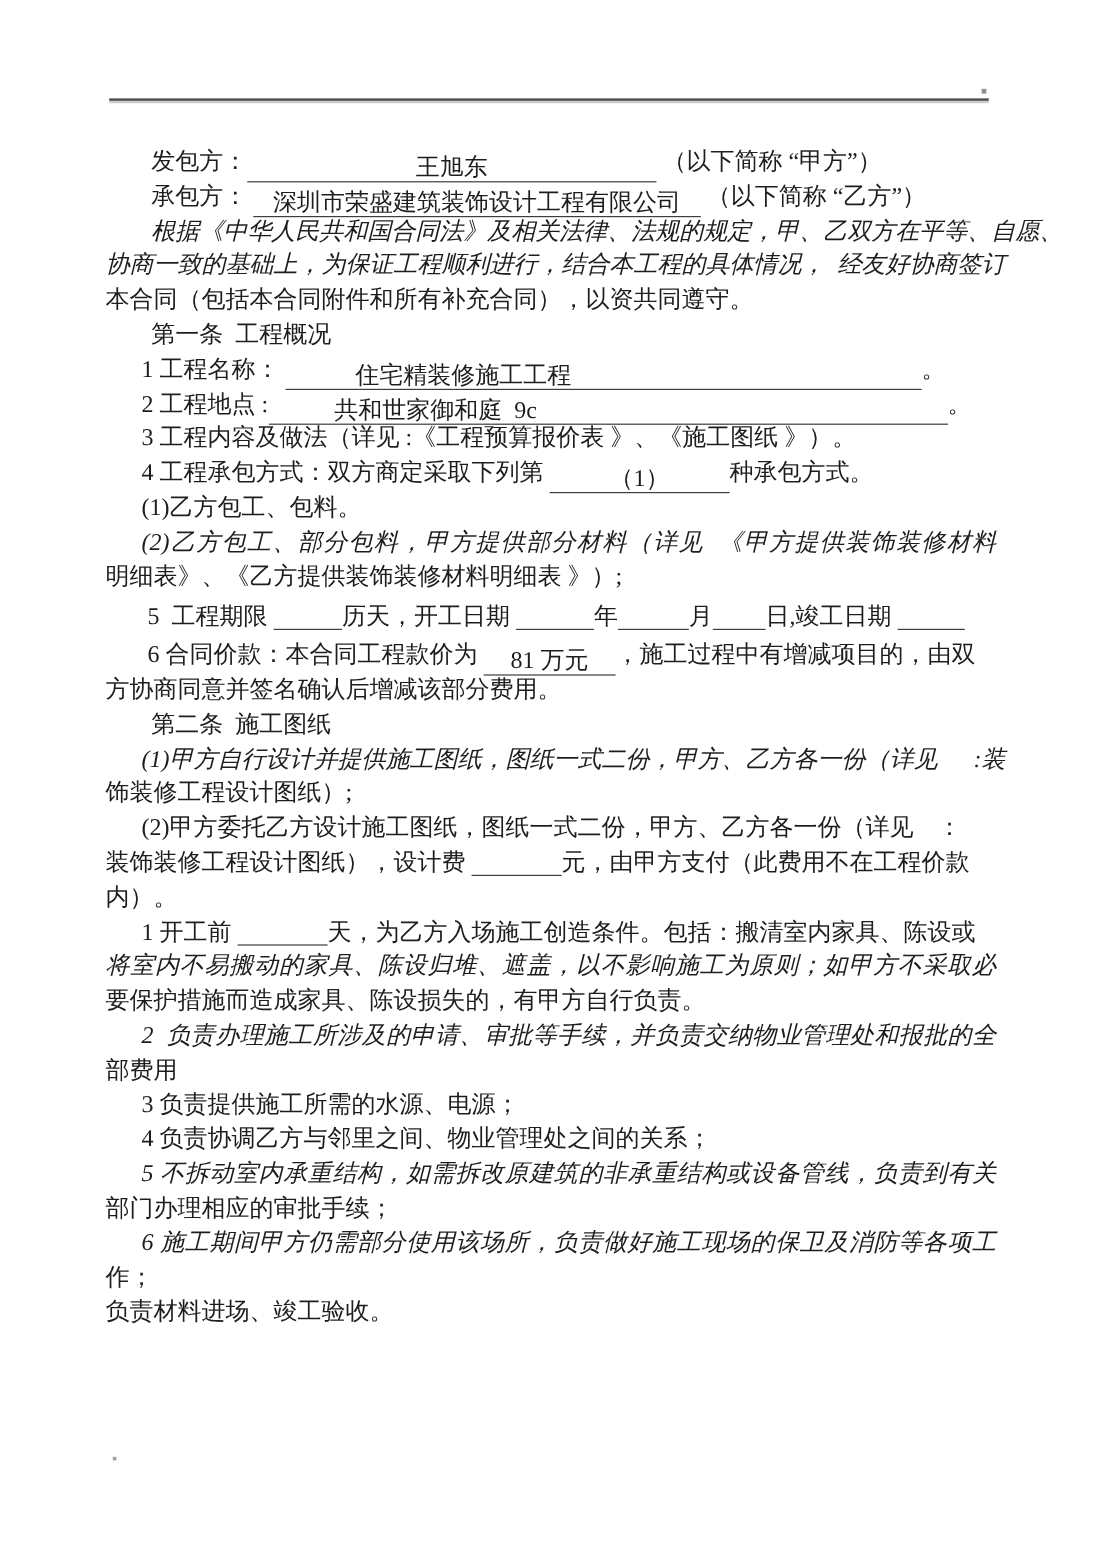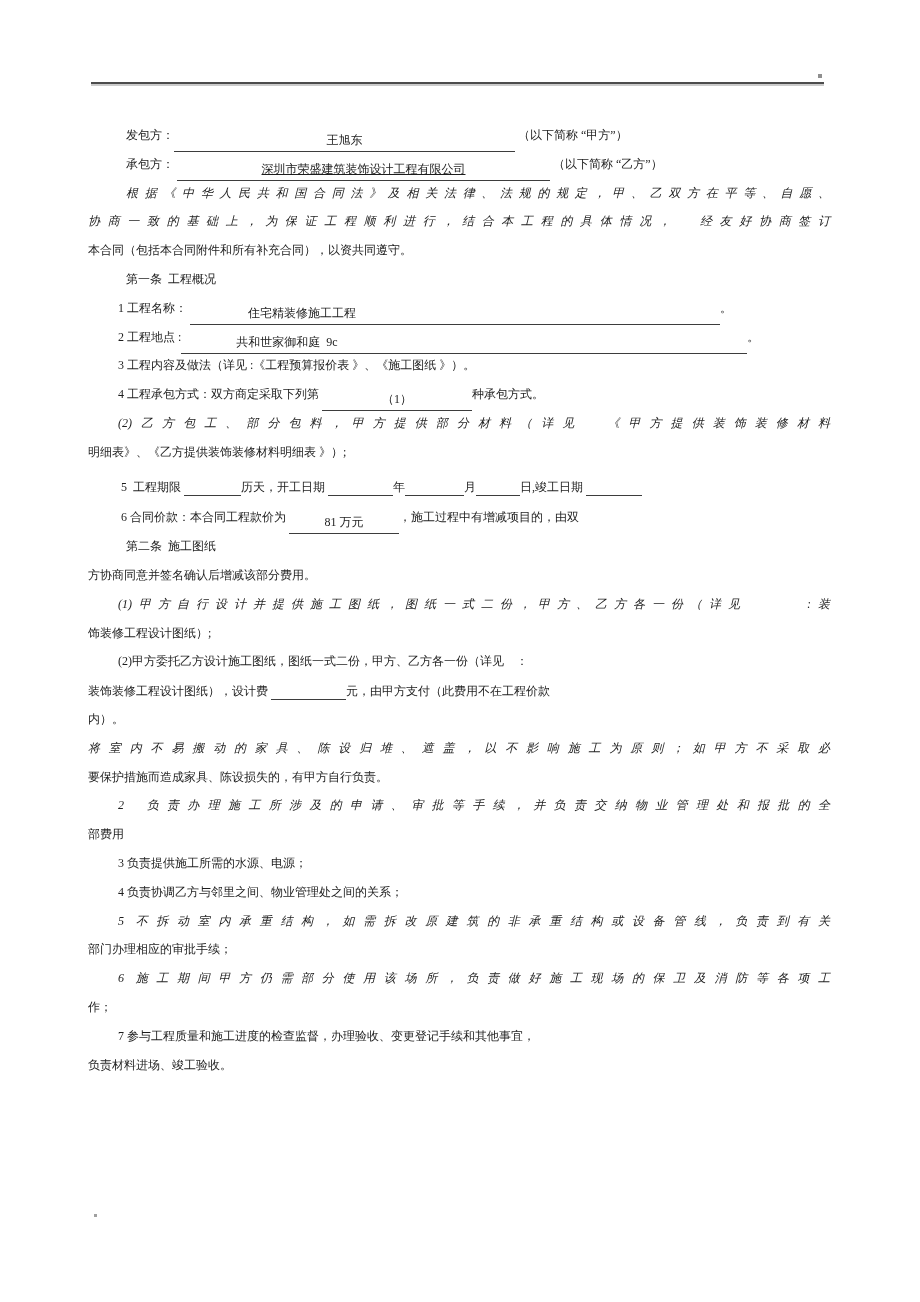--- a/index.html
+++ b/index.html
@@ -1,19 +1,19 @@
 <!DOCTYPE html>
 <html><head>
 <meta charset="utf-8">
 <style>
   html,body{margin:0;padding:0;background:#ffffff;}
   .page{
     position:relative;width:920px;height:1302px;background:#ffffff;overflow:hidden;
     font-family:"Liberation Serif","DejaVu Serif",serif;
-    color:#1d1d1d;font-size:12px;
+    color:#1d1d1d;font-size:20px;
   }
   .top-rule{
     position:absolute;left:91px;top:82px;width:733px;height:2px;
     background:#4c4c4c;box-shadow:0 2px 0 rgba(160,160,160,.55);
   }
   .speck{position:absolute;background:#8f8f8f;}
   .speck-tr{left:818px;top:74px;width:4px;height:4px;}
   .speck-bl{left:94px;top:1214px;width:3px;height:3px;background:#a0a0a0;}
   .doc{position:absolute;left:88px;top:121px;width:744px;}
   .line{
@@ -35,46 +35,47 @@
 </style>
 </head>
 <body>
 
 <div class="page">
   <div class="top-rule"></div>
   <div class="speck speck-tr"></div>
   <div class="speck speck-bl"></div>
   <div class="doc">
       <div class="line k-head"><span class="seg">发包方：</span><span class="blank" style="width: 341px;">王旭东</span><span class="seg">&nbsp;（以下简称&nbsp;“甲方”）</span></div>
-      <div class="line k-head"><span class="seg">承包方：&nbsp;</span><span class="blank" style="width: 373px; text-decoration: underline;">深圳市荣盛建筑装饰设计工程有限公司</span><span class="seg">&nbsp;（以下简称&nbsp;“乙方”）</span></div>
+      <div class="line k-head"><span class="seg">承包方：&nbsp;</span><span class="blank" style="width: 373px;">深圳市荣盛建筑装饰设计工程有限公司</span><span class="seg">&nbsp;（以下简称&nbsp;“乙方”）</span></div>
       <div class="line k-head full"><span class="seg">根据《中华人民共和国合同法》及相关法律、法规的规定，甲、乙双方在平等、自愿、</span></div>
       <div class="line k-flush full"><span class="seg">协商一致的基础上，为保证工程顺利进行，结合本工程的具体情况，&nbsp;&nbsp;经友好协商签订</span></div>
       <div class="line k-flush"><span class="seg">本合同（包括本合同附件和所有补充合同），以资共同遵守。</span></div>
       <div class="line k-head"><span class="seg">第一条&nbsp;&nbsp;工程概况</span></div>
       <div class="line k-item"><span class="seg">1&nbsp;工程名称：&nbsp;</span><span class="blank" style="width: 530px; padding-left: 58px; text-align: left;">住宅精装修施工工程</span><span class="seg">。</span></div>
       <div class="line k-item"><span class="seg">2&nbsp;工程地点&nbsp;:</span><span class="blank" style="width: 566px; padding-left: 55px; text-align: left;">共和世家御和庭&nbsp;&nbsp;9c</span><span class="seg">。</span></div>
       <div class="line k-item"><span class="seg">3&nbsp;工程内容及做法（详见&nbsp;:《工程预算报价表&nbsp;》、《施工图纸&nbsp;》）。</span></div>
       <div class="line k-item"><span class="seg">4&nbsp;工程承包方式：双方商定采取下列第&nbsp;</span><span class="blank" style="width: 150px;">（1）</span><span class="seg">种承包方式。</span></div>
+      <div class="line k-item"><span class="seg">(1)乙方包工、包料。</span></div>
       <div class="line k-item full"><span class="seg">(2)乙方包工、部分包料，甲方提供部分材料（详见&nbsp;&nbsp;《甲方提供装饰装修材料</span></div>
       <div class="line k-flush"><span class="seg">明细表》、《乙方提供装饰装修材料明细表&nbsp;》）;</span></div>
       <div class="line k-item" style="margin-top: 5px;"><span class="seg">&nbsp;5&nbsp;&nbsp;工程期限&nbsp;</span><span class="blank" style="width: 57px;"></span><span class="seg">历天，开工日期&nbsp;</span><span class="blank" style="width: 65px;"></span><span class="seg">年</span><span class="blank" style="width: 59px;"></span><span class="seg">月</span><span class="blank" style="width: 44px;"></span><span class="seg">日,竣工日期&nbsp;</span><span class="blank" style="width: 56px;"></span></div>
       <div class="line k-item" style="margin-top: 3px;"><span class="seg">&nbsp;6&nbsp;合同价款：本合同工程款价为&nbsp;</span><span class="blank" style="width: 110px;">81&nbsp;万元</span><span class="seg">，施工过程中有增减项目的，由双</span></div>
+      <div class="line k-flush"><span class="seg">方协商同意并签名确认后增减该部分费用。</span></div>
       <div class="line k-head"><span class="seg">第二条&nbsp;&nbsp;施工图纸</span></div>
-      <div class="line k-flush"><span class="seg">方协商同意并签名确认后增减该部分费用。</span></div>
       <div class="line k-item full"><span class="seg">(1)甲方自行设计并提供施工图纸，图纸一式二份，甲方、乙方各一份（详见&nbsp;&nbsp;&nbsp;&nbsp;&nbsp;&nbsp;:装</span></div>
       <div class="line k-flush"><span class="seg">饰装修工程设计图纸）;</span></div>
       <div class="line k-item"><span class="seg">(2)甲方委托乙方设计施工图纸，图纸一式二份，甲方、乙方各一份（详见&nbsp;&nbsp;&nbsp;&nbsp;：</span></div>
       <div class="line k-flush"><span class="seg">装饰装修工程设计图纸），设计费&nbsp;</span><span class="blank" style="width: 75px;"></span><span class="seg">元，由甲方支付（此费用不在工程价款</span></div>
       <div class="line k-flush"><span class="seg">内）。</span></div>
+      <div class="line k-item"><span class="seg">1&nbsp;开工前&nbsp;</span><span class="blank" style="width: 75px;"></span><span class="seg">天，为乙方入场施工创造条件。包括：搬清室内家具、陈设或</span></div>
       <div class="line k-flush full"><span class="seg">将室内不易搬动的家具、陈设归堆、遮盖，以不影响施工为原则；如甲方不采取必</span></div>
       <div class="line k-flush"><span class="seg">要保护措施而造成家具、陈设损失的，有甲方自行负责。</span></div>
       <div class="line k-item full"><span class="seg">2&nbsp;&nbsp;负责办理施工所涉及的申请、审批等手续，并负责交纳物业管理处和报批的全</span></div>
       <div class="line k-flush"><span class="seg">部费用</span></div>
       <div class="line k-item"><span class="seg">3&nbsp;负责提供施工所需的水源、电源；</span></div>
       <div class="line k-item"><span class="seg">4&nbsp;负责协调乙方与邻里之间、物业管理处之间的关系；</span></div>
       <div class="line k-item full"><span class="seg">5&nbsp;不拆动室内承重结构，如需拆改原建筑的非承重结构或设备管线，负责到有关</span></div>
       <div class="line k-flush"><span class="seg">部门办理相应的审批手续；</span></div>
       <div class="line k-item full"><span class="seg">6&nbsp;施工期间甲方仍需部分使用该场所，负责做好施工现场的保卫及消防等各项工</span></div>
       <div class="line k-flush"><span class="seg">作；</span></div>
-      <div class="line k-item"><span class="seg">7&nbsp;参与工程质量和施工进度的检查监督，办理验收、变更登记手续和其他事宜，</span></div>
       <div class="line k-flush"><span class="seg">负责材料进场、竣工验收。</span></div>
     </div>
 </div>
 
 </body></html>

